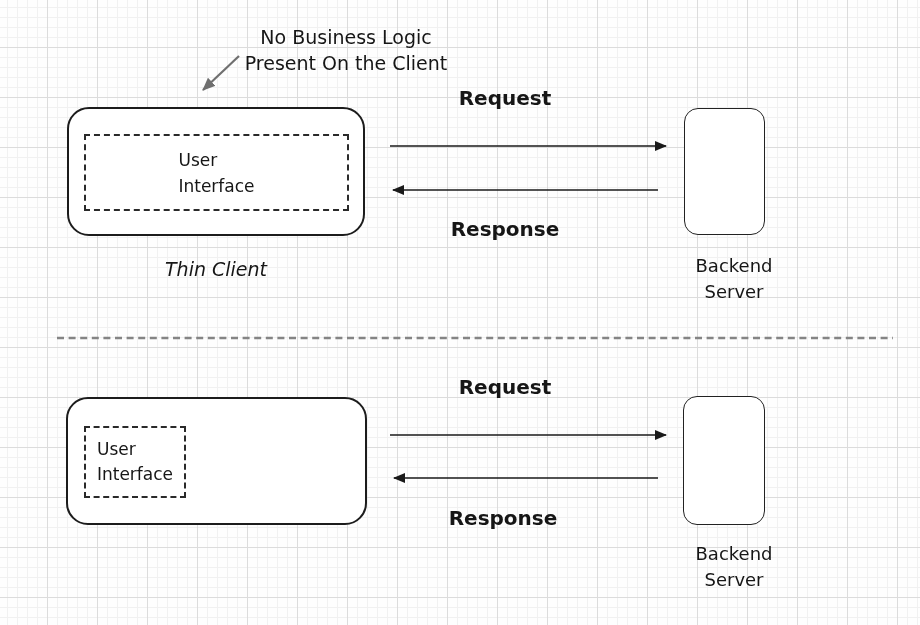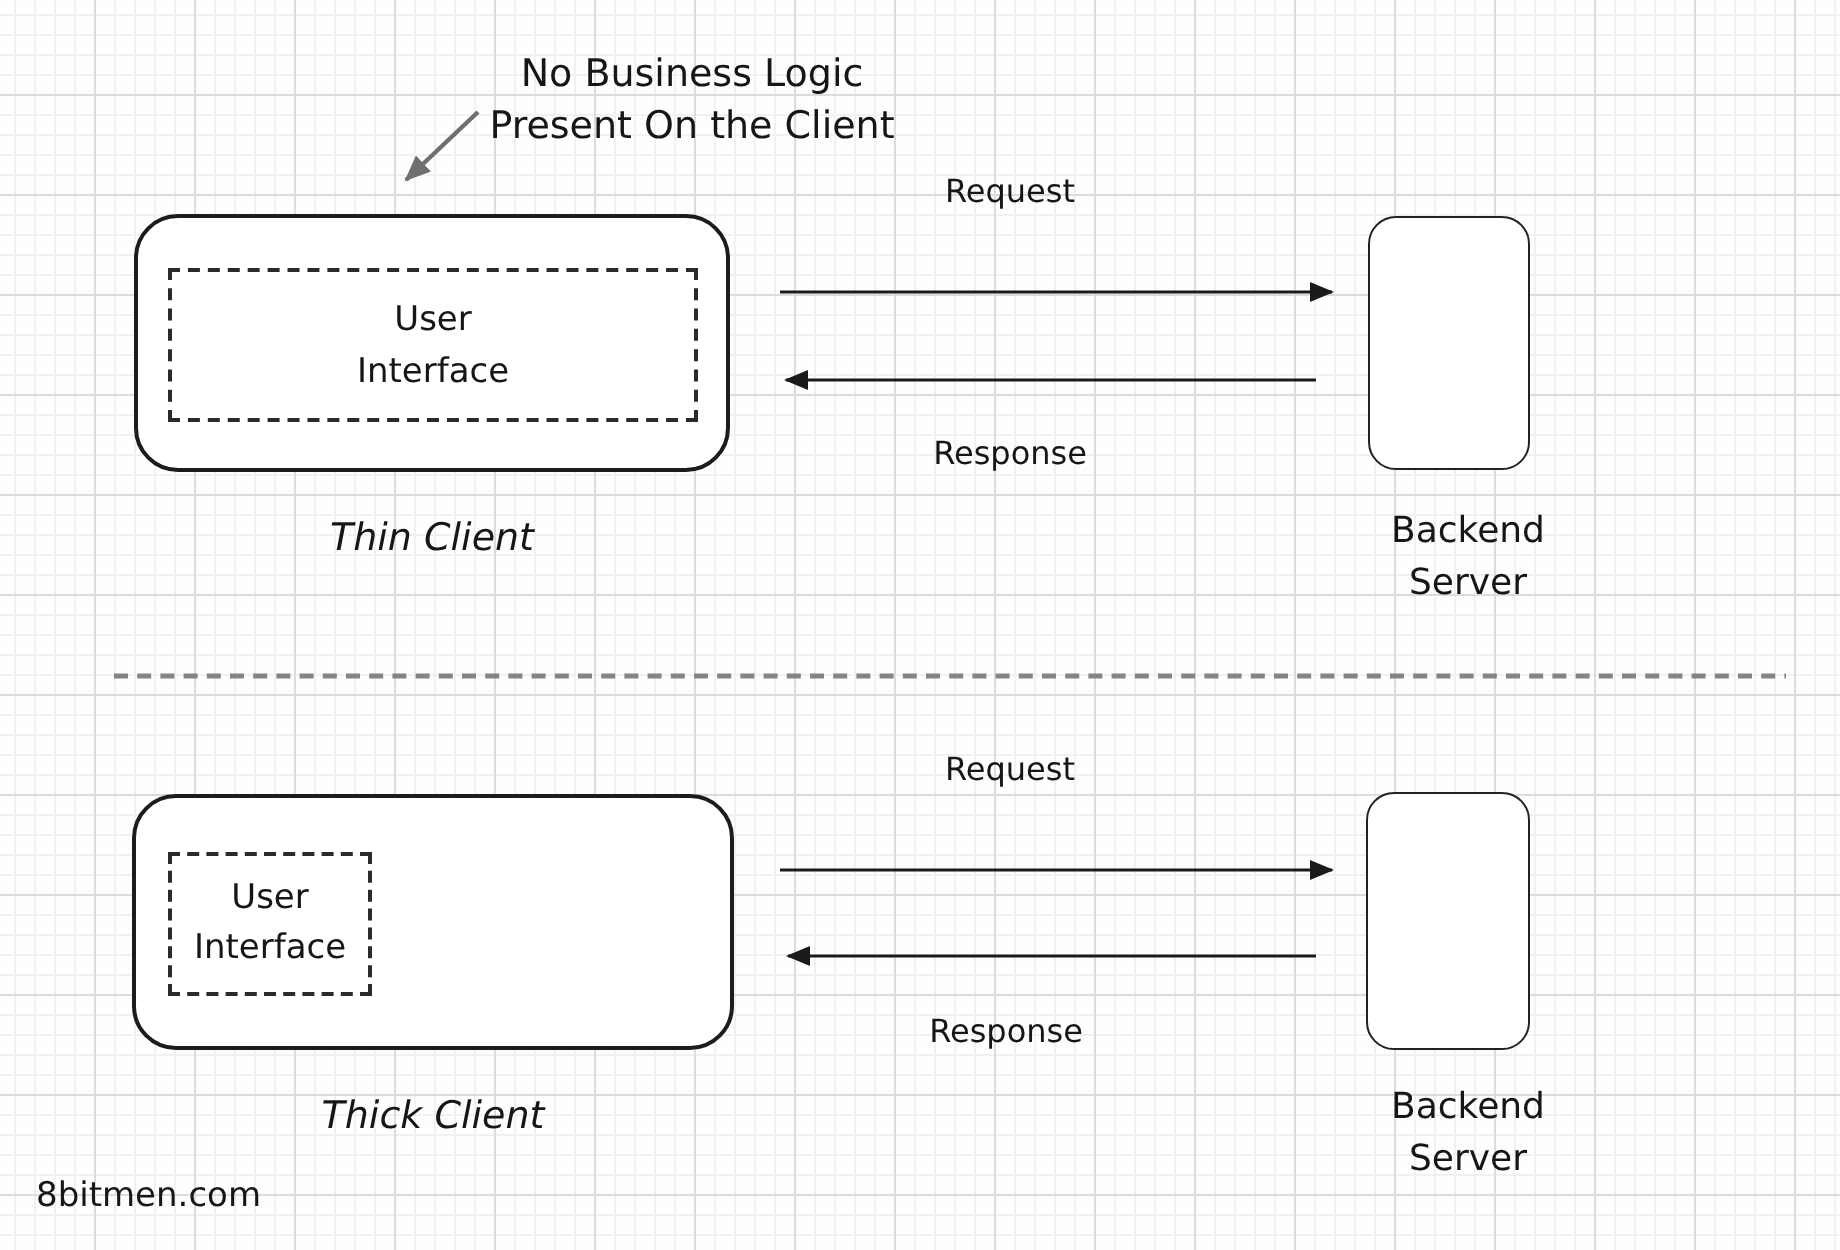--- a/index.html
+++ b/index.html
@@ -37,33 +37,33 @@
     border-radius: 22px;
   }
   .dashed-box {
     position: absolute;
     box-sizing: border-box;
     background: #ffffff;
     border: 2px dashed #2a2a2a;
     display: flex;
     align-items: center;
     justify-content: center;
-    text-align: center;
+    text-align: left;
     white-space: pre-line;
     font-size: 17px;
     line-height: 26px;
   }
   .server-box {
     position: absolute;
     box-sizing: border-box;
     background: #ffffff;
     border: 1.5px solid #222222;
     border-radius: 14px;
   }
-  .arrow-label { font-size: 16px; }
+  .arrow-label { font-size: 20px; font-weight: bold; }
   .box-label   { font-size: 19px; font-style: italic; }
   .server-label { font-size: 18px; line-height: 26px; }
   .annotation  { font-size: 19px; line-height: 26px; }
   .watermark   { font-size: 17px; }
   svg.overlay {
     position: absolute;
     left: 0; top: 0;
     width: 920px; height: 625px;
     pointer-events: none;
   }
@@ -114,26 +114,24 @@
 
   <div class="label server-label" style="left:664px; top:253px; width:140px;">Backend
 Server</div>
 
   <div class="client-box" style="left:66px; top:397px; width:301px; height:128px;"></div>
 
   <div class="dashed-box" style="left:84px; top:426px; width:102px; height:72px; line-height:25px;">User
 Interface</div>
 
 
-  <div class="label box-label" style="left:66px; top:547px; width:301px;">Thick Client</div>
 
   <div class="label arrow-label" style="left:420px; top:375px; width:170px;">Request</div>
 
   <div class="label arrow-label" style="left:418px; top:506px; width:170px;">Response</div>
 
   <div class="server-box" style="left:683px; top:396px; width:82px; height:129px;"></div>
 
   <div class="label server-label" style="left:664px; top:541px; width:140px;">Backend
 Server</div>
 
-  <div class="label watermark" style="left:18px; top:588px; width:140px; text-align:left;">8bitmen.com</div>
 
 </div>
 
 </body></html>

